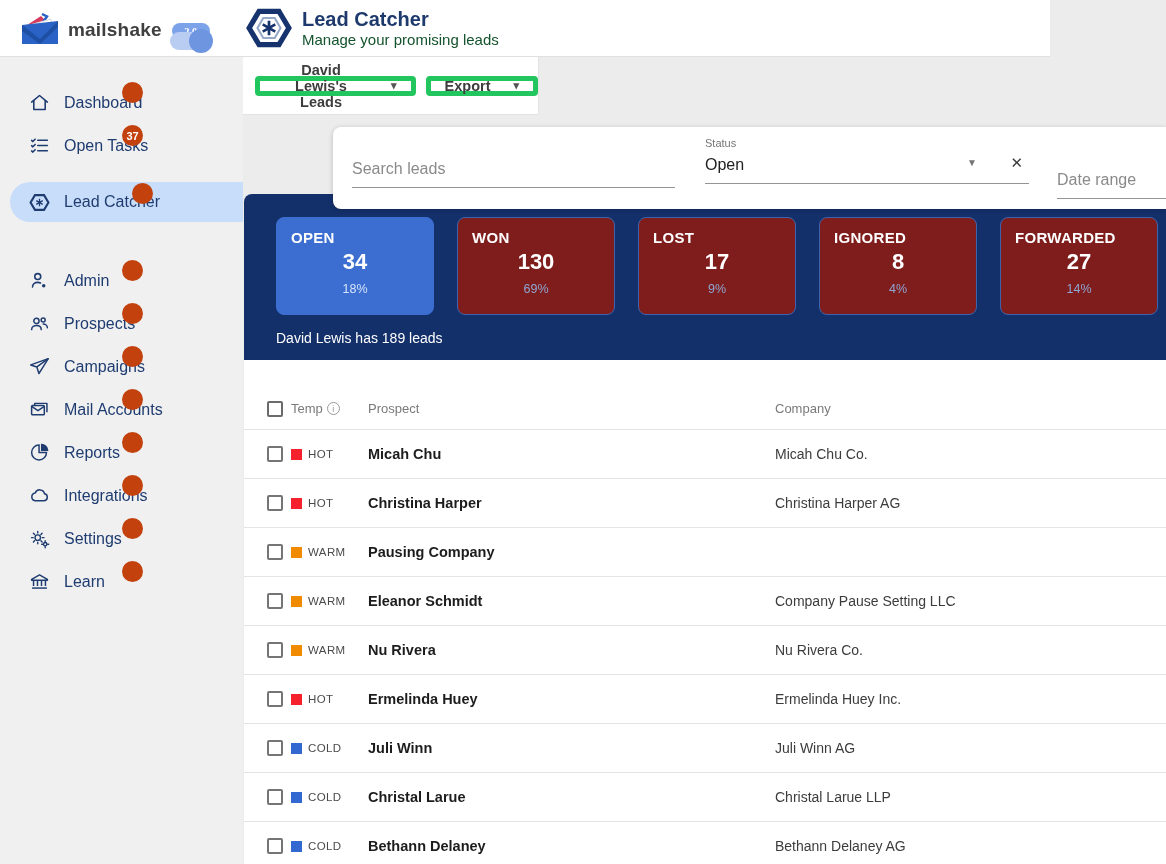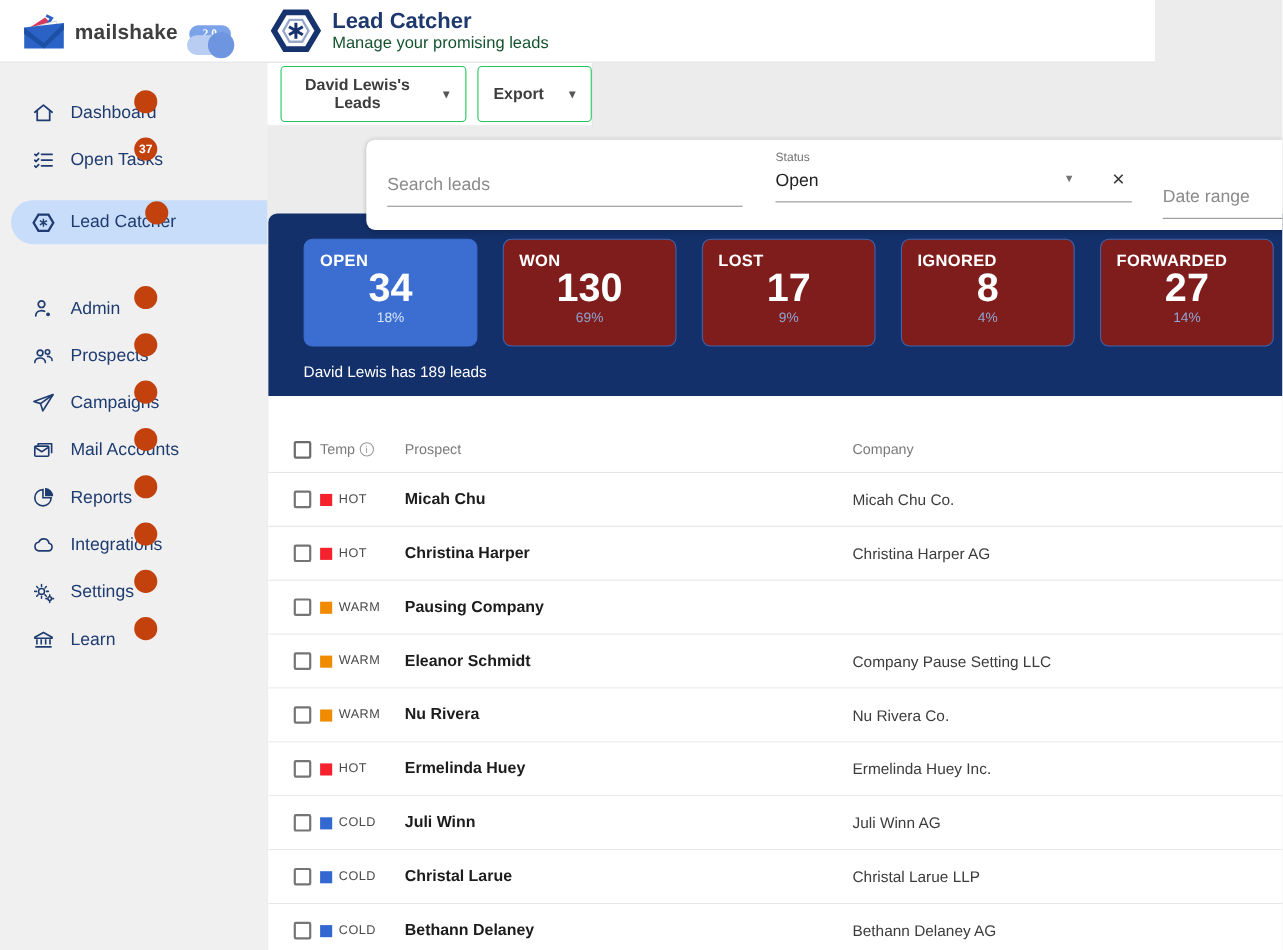--- a/index.html
+++ b/index.html
@@ -35,21 +35,21 @@
   .side-icon { width:22px; height:22px; margin-right:14px; display:flex; align-items:center; justify-content:center; color:#1f3c70; flex:0 0 22px; }
   .side-icon svg { width:21px; height:21px; }
   .side-label { white-space:nowrap; }
   .side-badge { position:absolute; left:122px; top:1px; min-width:21px; height:21px; background:#c2410c; color:#fff;
                 border-radius:50%; font-size:11px; font-weight:700; display:flex; align-items:center; justify-content:center; z-index:2; }
 
   
   .toolbar { position:absolute; left:243px; top:57px; width:296px; height:58px; background:#fff;
              border-right:1px solid #e3e3e3; border-bottom:1px solid #e3e3e3; display:flex; align-items:center;
              padding-left:12px; gap:10px; z-index:5; }
-  .btn { background:#fff; border:1px solid #22c55e; border-radius:4px; height:51px; padding:0 14px;
+  .btn { background:#fff; border:5px solid #22c55e; border-radius:4px; height:20px; padding:0 14px;
          font-family:"Liberation Sans", sans-serif; font-size:14.5px; font-weight:700; color:#3d3d3d; cursor:pointer;
          display:flex; align-items:center; gap:23px; }
   .caret { font-size:11px; color:#555; }
 
   
   .filterbar { position:absolute; left:333px; top:127px; width:833px; height:82px; background:#fff;
                border-radius:8px 0 0 8px; box-shadow:0 1px 5px rgba(0,0,0,.22); z-index:20; }
   .f-field { position:absolute; }
   .f-underline { border-bottom:1px solid #949494; }
   .search-field { left:19px; top:33px; width:323px; }
@@ -65,21 +65,21 @@
   .date-field { left:724px; top:33px; width:109px;margin-top:11px; }
 
   
   .stats { position:absolute; left:244px; top:194px; width:922px; height:166px; background:#14306b;
            border-radius:8px 0 0 0; z-index:15; padding:23px 8px 0 32px; }
   .cards { display:flex; gap:23px; }
   .card { flex:1; height:98px; border:1px solid #3c64ae; border-radius:8px; background:#7f1d1d;
           padding:11px 14px 0 14px; cursor:pointer; }
   .card.active { background:#3b6ed0; border-color:#3b6ed0; }
   .card-label { font-size:15px; font-weight:600; color:#fff; letter-spacing:.3px; }
-  .card-value { font-size:36px; font-weight:700; color:#fff; text-align:center; line-height:36px; margin-top:-2px; }
+  .card-value { font-size:22px; font-weight:700; color:#fff; text-align:center; line-height:36px; margin-top:-2px; }
   .card-pct { font-size:12.5px; color:#8fa6d2; text-align:center; margin-top:2px; }
   .card.active .card-pct { color:#d6e4fb; }
   .stats-summary { color:#fff; font-size:14px; margin-top:15px; }
 
   
   .leads-table { position:absolute; left:244px; top:360px; width:922px; height:504px; background:#fff; z-index:5; }
   .t-grid { display:grid; grid-template-columns:24px 77px 407px 1fr; padding-left:23px; align-items:center; }
   .thead { height:70px; padding-top:28px; color:#7a7a7a; font-size:13px; border-bottom:1px solid #e4e4e4; }
   .trow { height:49px; border-bottom:1px solid #e4e4e4; cursor:pointer; background:#fff; }
   .cb { width:16px; height:16px; border:2px solid #757575; border-radius:2px; background:#fff; display:inline-block; cursor:pointer; }

